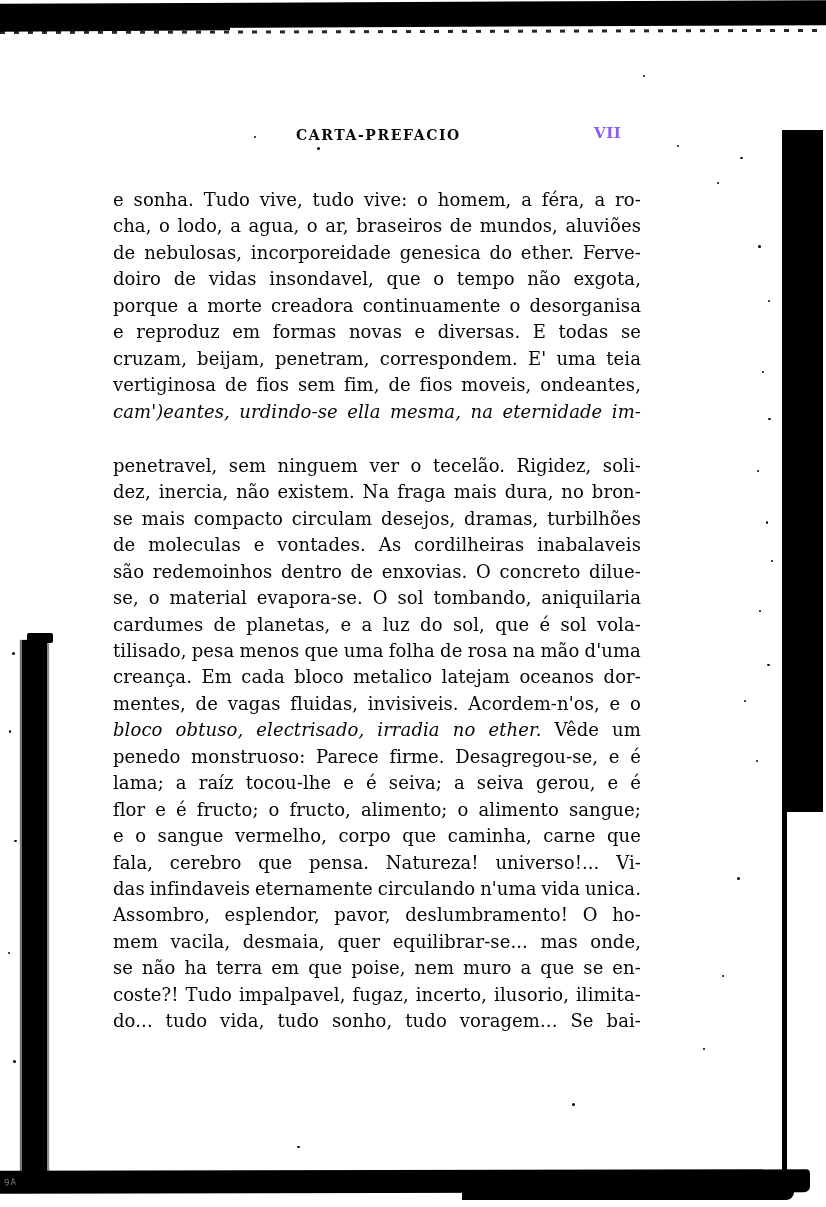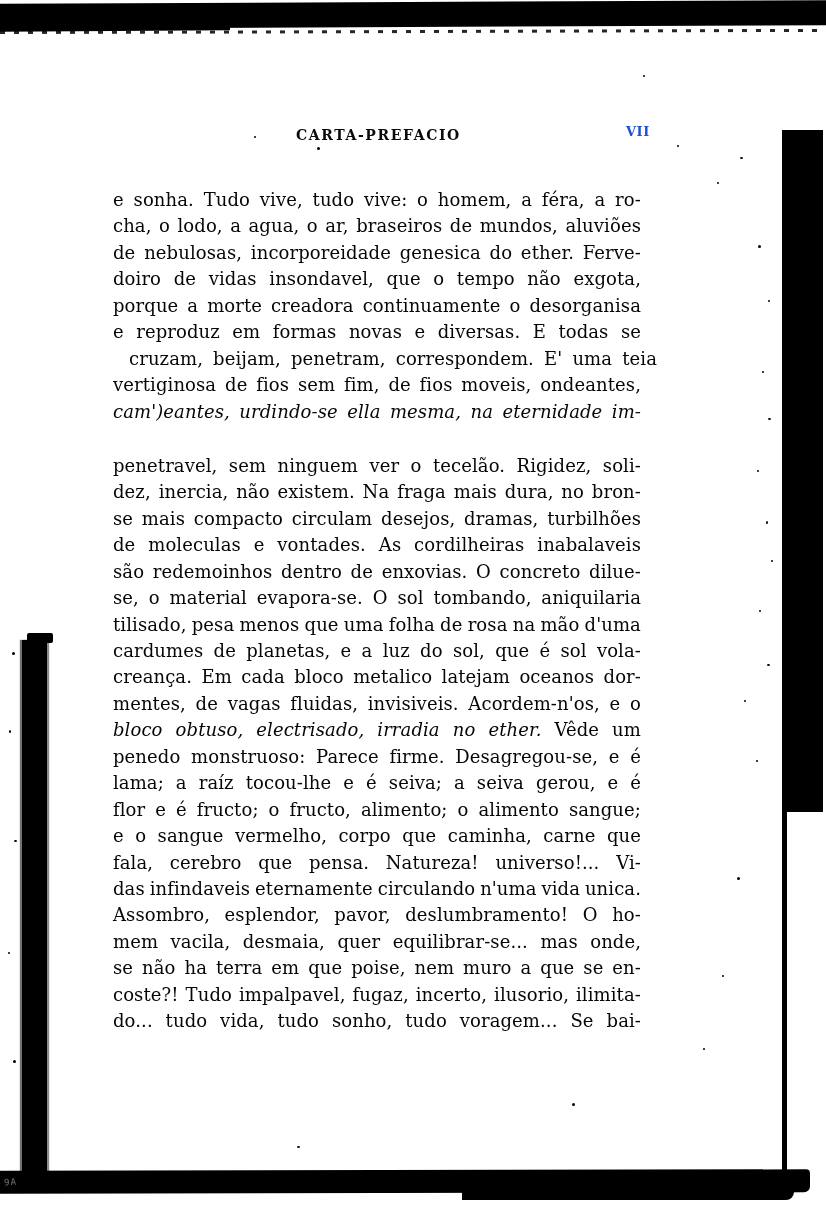--- a/index.html
+++ b/index.html
@@ -11,23 +11,23 @@
     font-family: "DejaVu Serif", "Liberation Serif", serif;
     color: #060606;
   }
   
   .running-head-title {
     position: absolute; left: 296px; top: 127px;
     font-size: 14px; letter-spacing: 1.6px; font-weight: bold;
     color: #0a0a0a; white-space: nowrap;
   }
   .page-number {
-    position: absolute; left: 626px; top: 124px;
-    font-size: 13px; letter-spacing: 0.5px; font-weight: bold;
-    color: #1d4ed8;
+    position: absolute; left: 594px; top: 124px;
+    font-size: 15px; letter-spacing: 0.5px; font-weight: bold;
+    color: #8b5cf6;
   }
   
   #text-block {
     position: absolute; left: 113px; top: 187px; width: 528px;
   }
   #text-block .line {
     height: 26.45px; line-height: 26.45px;
     font-size: 18px;
     white-space: nowrap;
     letter-spacing: 0.1px;
@@ -75,31 +75,31 @@
 <div class="running-head-title">CARTA-PREFACIO</div>
 <div class="page-number">VII</div>
 
 <div id="text-block">
     <div class="line" style="display: block; word-spacing: 3.98px;"><span>e sonha. Tudo vive, tudo vive: o homem, a féra, a ro-</span></div>
     <div class="line" style="display: block; word-spacing: 1.69px;"><span>cha, o lodo, a agua, o ar, braseiros de mundos, aluviões</span></div>
     <div class="line" style="display: block; word-spacing: 2.97px;"><span>de nebulosas, incorporeidade genesica do ether. Ferve-</span></div>
     <div class="line" style="display: block; word-spacing: 6.82px; text-align: center;"><span>doiro de vidas insondavel, que o tempo não exgota,</span></div>
     <div class="line" style="display: block; word-spacing: 3.18px;"><span>porque a morte creadora continuamente o desorganisa</span></div>
     <div class="line" style="display: block; word-spacing: 6.65px;"><span>e reproduz em formas novas e diversas. E todas se</span></div>
-    <div class="line" style="display: block; word-spacing: 4.28px; margin-left: 16px;"><span>cruzam, beijam, penetram, correspondem. E' uma teia</span></div>
+    <div class="line" style="display: block; word-spacing: 4.28px;"><span>cruzam, beijam, penetram, correspondem. E' uma teia</span></div>
     <div class="line" style="display: block; word-spacing: 2.99px;"><span>vertiginosa de fios sem fim, de fios moveis, ondeantes,</span></div>
     <div class="line" style="display: block; word-spacing: 3.63px;"><i>cam')eantes, urdindo-se ella mesma, na eternidade im-</i></div>
     <div class="line" style="display: block; word-spacing: 5.62px; margin-top: 28px;"><span>penetravel, sem ninguem ver o tecelão. Rigidez, soli-</span></div>
     <div class="line" style="display: block; word-spacing: 2.03px;"><span>dez, inercia, não existem. Na fraga mais dura, no bron-</span></div>
     <div class="line" style="display: block; word-spacing: 2.96px;"><span>se mais compacto circulam desejos, dramas, turbilhões</span></div>
     <div class="line" style="display: block; word-spacing: 7.04px;"><span>de moleculas e vontades. As cordilheiras inabalaveis</span></div>
     <div class="line" style="display: block; word-spacing: 2.85px;"><span>são redemoinhos dentro de enxovias. O concreto dilue-</span></div>
     <div class="line" style="display: block; word-spacing: 4.06px;"><span>se, o material evapora-se. O sol tombando, aniquilaria</span></div>
+    <div class="line" style="display: block; word-spacing: 4.45px;"><span>cardumes de planetas, e a luz do sol, que é sol vola-</span></div>
     <div class="line" style="display: block; word-spacing: -0.6px;"><span>tilisado, pesa menos que uma folha de rosa na mão d'uma</span></div>
-    <div class="line" style="display: block; word-spacing: 4.45px;"><span>cardumes de planetas, e a luz do sol, que é sol vola-</span></div>
     <div class="line" style="display: block; word-spacing: 3.62px;"><span>creança. Em cada bloco metalico latejam oceanos dor-</span></div>
     <div class="line" style="display: block; word-spacing: 3.89px;"><span>mentes, de vagas fluidas, invisiveis. Acordem-n'os, e o</span></div>
     <div class="line" style="display: block; word-spacing: 7.21px;"><i>bloco obtuso, electrisado, irradia no ether.</i><span> Vêde um</span></div>
     <div class="line" style="display: block; word-spacing: 4.9px;"><span>penedo monstruoso: Parece firme. Desagregou-se, e é</span></div>
     <div class="line" style="display: block; word-spacing: 6.19px;"><span>lama; a raíz tocou-lhe e é seiva; a seiva gerou, e é</span></div>
     <div class="line" style="display: block; word-spacing: 4.18px;"><span>flor e é fructo; o fructo, alimento; o alimento sangue;</span></div>
     <div class="line" style="display: block; word-spacing: 5.64px;"><span>e o sangue vermelho, corpo que caminha, carne que</span></div>
     <div class="line" style="display: block; word-spacing: 10.9px;"><span>fala, cerebro que pensa. Natureza! universo!... Vi-</span></div>
     <div class="line" style="display: block; word-spacing: -0.95px;"><span>das infindaveis eternamente circulando n'uma vida unica.</span></div>
     <div class="line" style="display: block; word-spacing: 8.82px;"><span>Assombro, esplendor, pavor, deslumbramento! O ho-</span></div>

